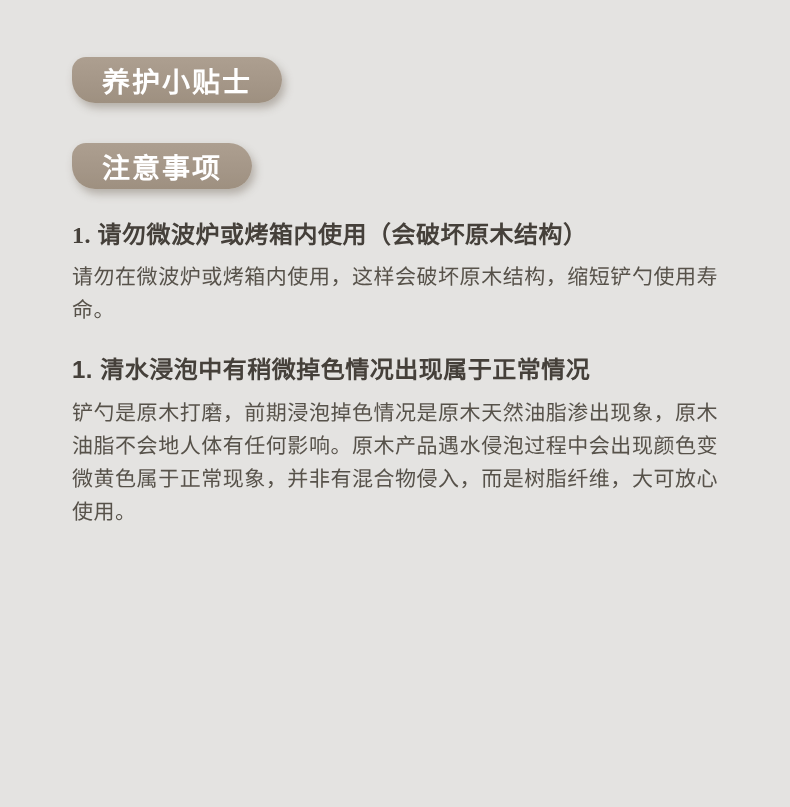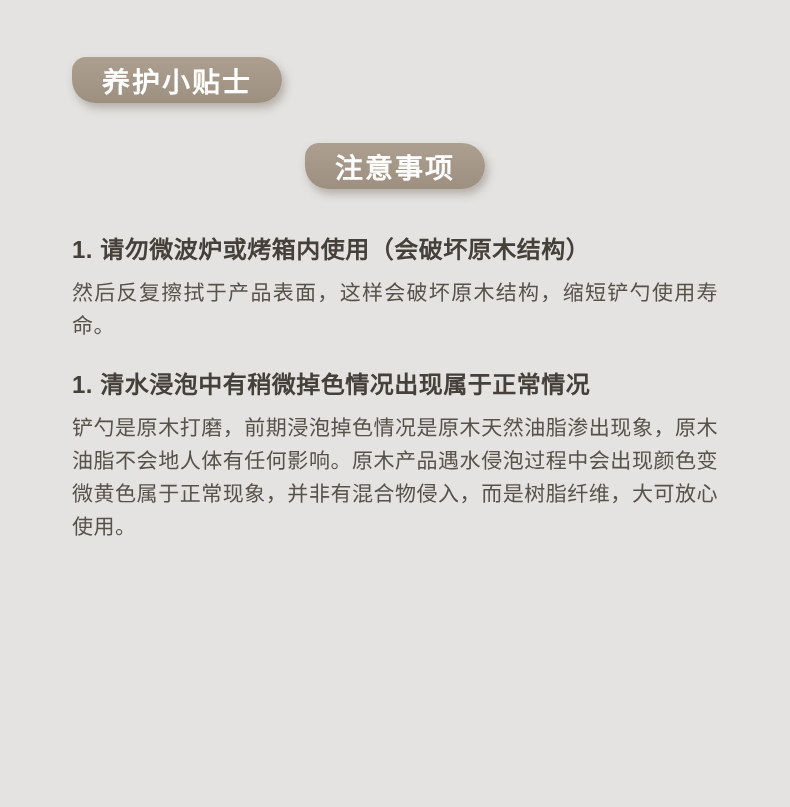--- a/index.html
+++ b/index.html
@@ -40,23 +40,22 @@
     width: 646px;
     font-size: 22px;
     line-height: 36.5px;
     color: #57524a;
     text-align: justify;
     text-indent: 2em;
     letter-spacing: 0.5px;
   }
   .notices-badge-wrap {
     margin-top: 40px;
-    text-align: center;
   }
-  .notice-item-1 { margin-top: 44px; }
+  .notice-item-1 { margin-top: 29px; font-family: Liberation Serif, serif; }
   .notice-item-2 { margin-top: 26px; }
   .notice-heading {
     margin: 0;
     font-size: 24px;
     font-weight: bold;
     color: #45403a;
     line-height: 34px;
     letter-spacing: 0.5px;
   }
   .notice-body {
@@ -82,21 +81,21 @@
 
 
   <div class="notices-badge-wrap">
     <span class="badge">
       <span>注意事项</span>
     </span>
   </div>
 
   <div class="notice-item-1">
     <h3 class="notice-heading">1. 请勿微波炉或烤箱内使用（会破坏原木结构）</h3>
-    <p class="notice-body">然后反复擦拭于产品表面，这样会破坏原木结构，缩短铲勺使用寿命。</p>
+    <p class="notice-body">请勿在微波炉或烤箱内使用，这样会破坏原木结构，缩短铲勺使用寿命。</p>
   </div>
 
   <div class="notice-item-2">
     <h3 class="notice-heading">1. 清水浸泡中有稍微掉色情况出现属于正常情况</h3>
     <p class="notice-body">铲勺是原木打磨，前期浸泡掉色情况是原木天然油脂渗出现象，原木油脂不会地人体有任何影响。原木产品遇水侵泡过程中会出现颜色变微黄色属于正常现象，并非有混合物侵入，而是树脂纤维，大可放心使用。</p>
   </div>
 
 </div>
 
 </body></html>

